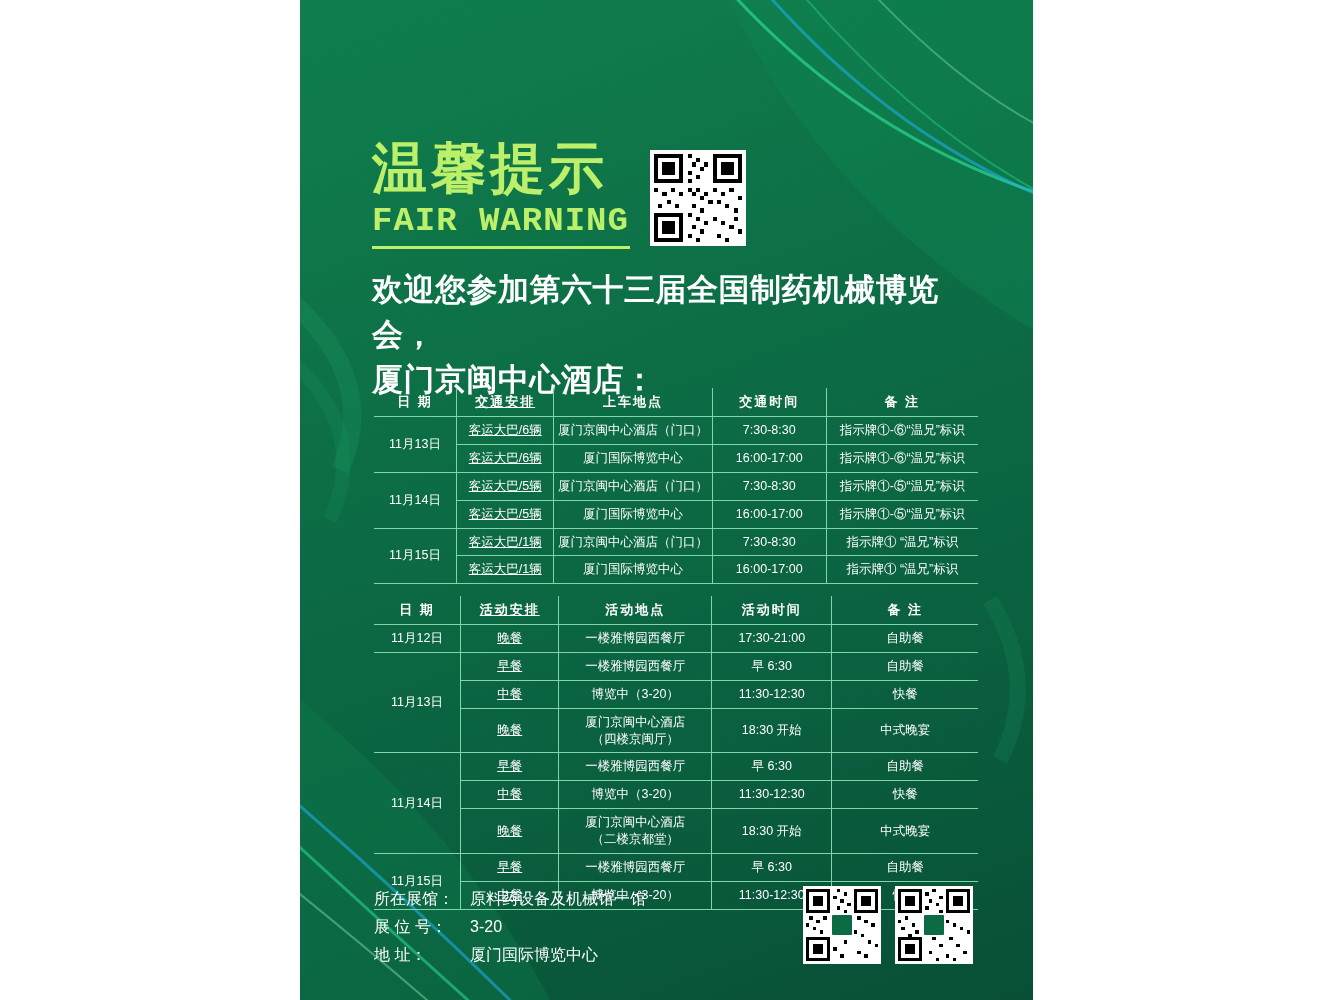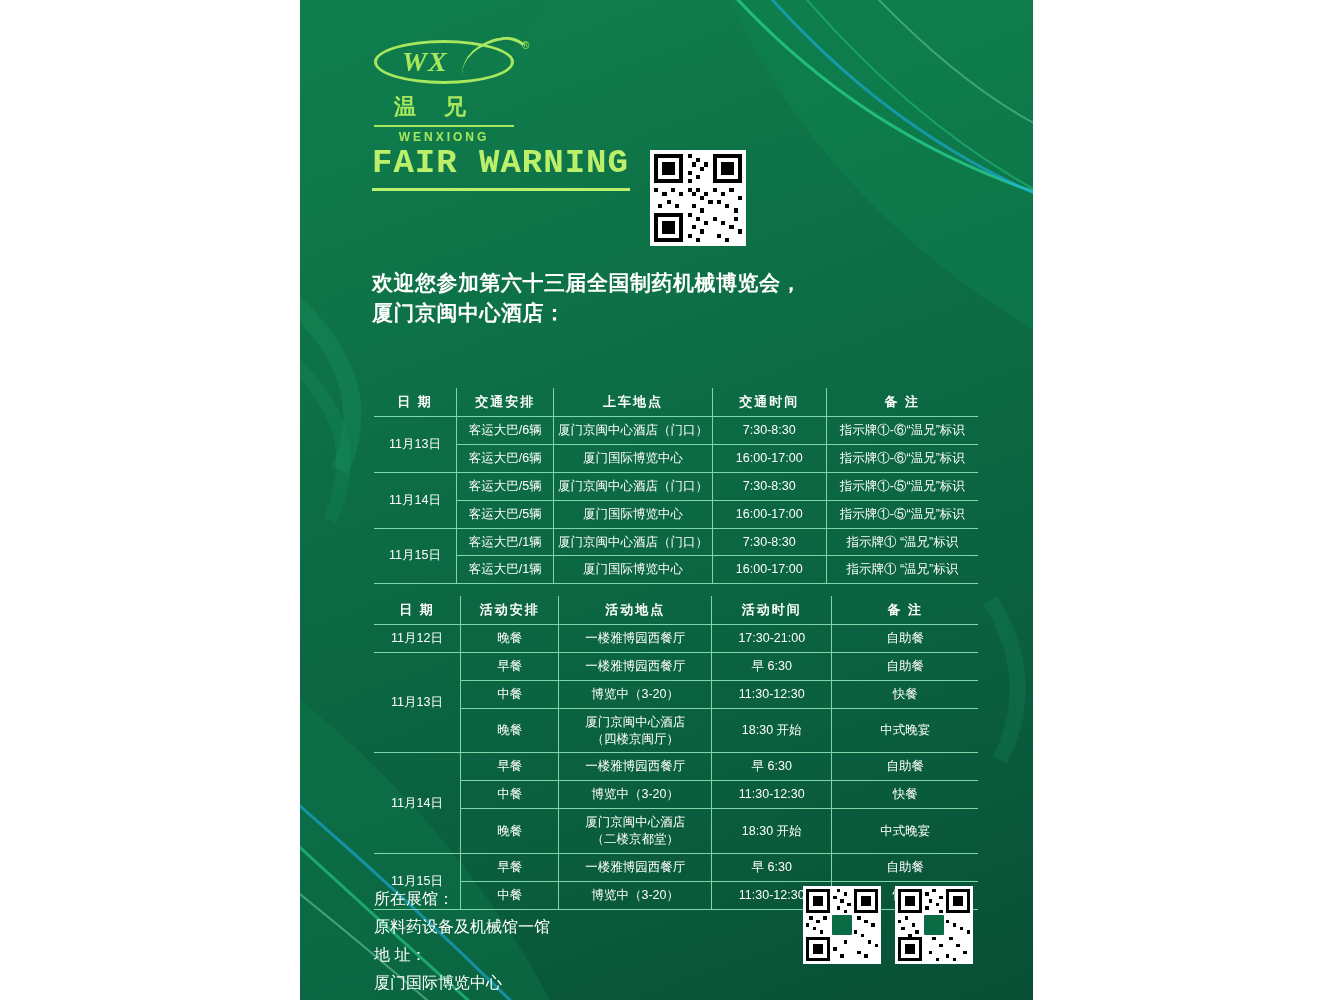--- a/index.html
+++ b/index.html
@@ -164,21 +164,21 @@
     color: #ffffff;
   }
   .greeting .line1 {
     font-size: 26px;
     font-weight: bold;
     letter-spacing: 1px;
     margin-bottom: 14px;
   }
   .greeting .line2,
   .greeting .line3 {
-    font-size: 21px;
+    font-size: 31px;
     font-weight: bold;
     letter-spacing: 0.5px;
     line-height: 1.45;
   }
 
   
   .table-wrap { position: absolute; left: 74px; width: 604px; }
   #transport-table-wrap { top: 388px; }
   #activity-table-wrap { top: 596px; }
 
@@ -204,35 +204,35 @@
     text-align: center;
     border-bottom: 1px solid #7fd6a8;
     border-left: 1px solid #7fd6a8;
     line-height: 1.35;
     white-space: nowrap;
   }
   table.sched td.first { border-left: none; }
   table.sched thead tr th:first-child { border-left: none; }
   table.sched tbody tr:last-child td { border-bottom: 1px solid #7fd6a8; }
   .col-date { width: 84px; }
-  .col-b { width: 96px; }
+  .col-b { width: 96px; text-decoration: underline; }
   .col-c { width: 152px; }
   .col-d { width: 120px; }
   .col-e { width: 152px; }
 
   
   .footer-info {
     position: absolute;
     left: 74px;
     top: 885px;
     color: #ffffff;
     font-size: 16px;
     line-height: 1.75;
   }
-  .footer-info .row { display: flex; flex-direction: column; }
+  .footer-info .row { display: flex; }
   .footer-info .lbl { width: 96px; letter-spacing: 0px; }
   .footer-info .val { }
 
   .qr-bottom-wrap {
     position: absolute;
     right: 60px;
     top: 886px;
     display: flex;
     gap: 14px;
   }
@@ -286,33 +286,23 @@
         <path d="M-30 870 Q70 950 150 1020" stroke="#9ef0c4" stroke-width="2" fill="none" opacity="0.4"></path>
 
         <path d="M-10 300 Q80 380 40 470" stroke="#1e9f68" stroke-width="18" fill="none" opacity="0.25"></path>
         <path d="M-10 360 Q70 430 30 520" stroke="#1e9f68" stroke-width="14" fill="none" opacity="0.18"></path>
         <path d="M690 600 Q740 680 700 760" stroke="#1e9f68" stroke-width="16" fill="none" opacity="0.18"></path>
       </svg>
     </div>
 
     <div class="content">
 
-      <div class="logo-wrap">
-        <div class="logo-mark">
-          <div class="logo-oval"></div>
-          <div class="logo-swish"></div>
-          <div class="logo-wx">WX</div>
-          <div class="logo-reg">®</div>
-        </div>
-        <div class="logo-cn">温兄</div>
-        <div class="logo-rule"></div>
-        <div class="logo-en">WENXIONG</div>
-      </div>
 
       <div class="title-block">
+        <div class="title-cn">温馨提示</div>
         <div class="title-en">FAIR WARNING</div>
         <div class="title-underline"></div>
       </div>
 
       <div class="qr-top">
         <svg class="qr-inner" viewBox="0 0 21 21" shape-rendering="crispEdges" xmlns="http://www.w3.org/2000/svg">
           <rect width="21" height="21" fill="#ffffff"></rect>
           <g fill="#000000">
             <rect x="0" y="0" width="7" height="1"></rect>
               <rect x="0" y="6" width="7" height="1"></rect>
@@ -508,20 +498,24 @@
                 <td class="col-e">快餐</td>
               </tr>
             </tbody>
         </table>
       </div>
 
       <div class="footer-info" id="footer-info">
           <div class="row">
             <div class="lbl">所在展馆：</div>
             <div class="val">原料药设备及机械馆一馆</div>
+          </div>
+          <div class="row">
+            <div class="lbl">展 位 号：</div>
+            <div class="val">3-20</div>
           </div>
           <div class="row">
             <div class="lbl">地     址：</div>
             <div class="val">厦门国际博览中心</div>
           </div>
         </div>
 
       <div class="qr-bottom-wrap">
         <div class="qr-b">
           <svg class="qr-inner" viewBox="0 0 21 21" shape-rendering="crispEdges" xmlns="http://www.w3.org/2000/svg">

